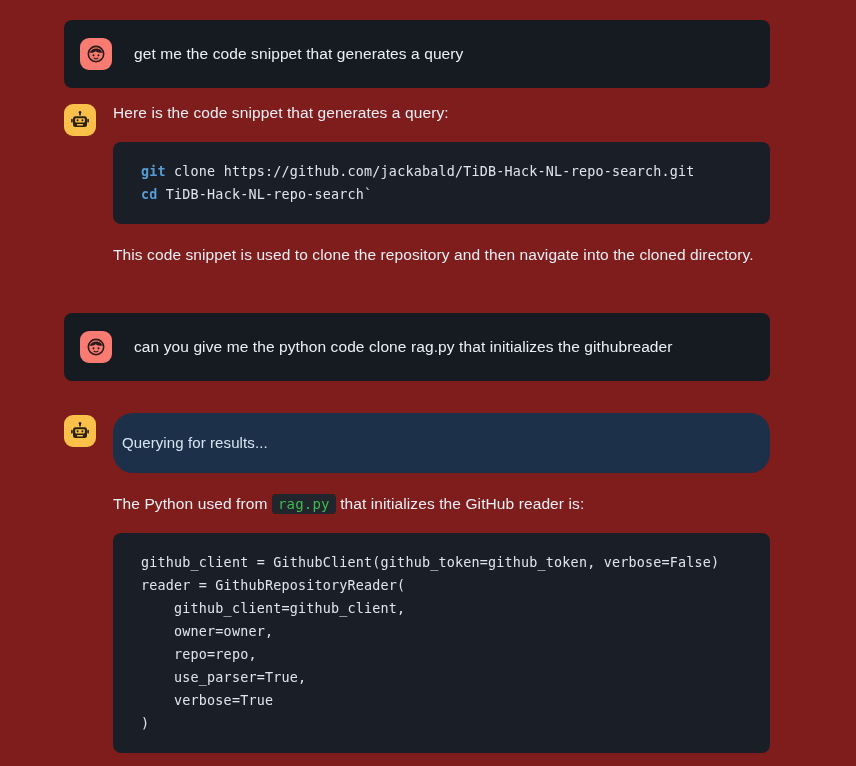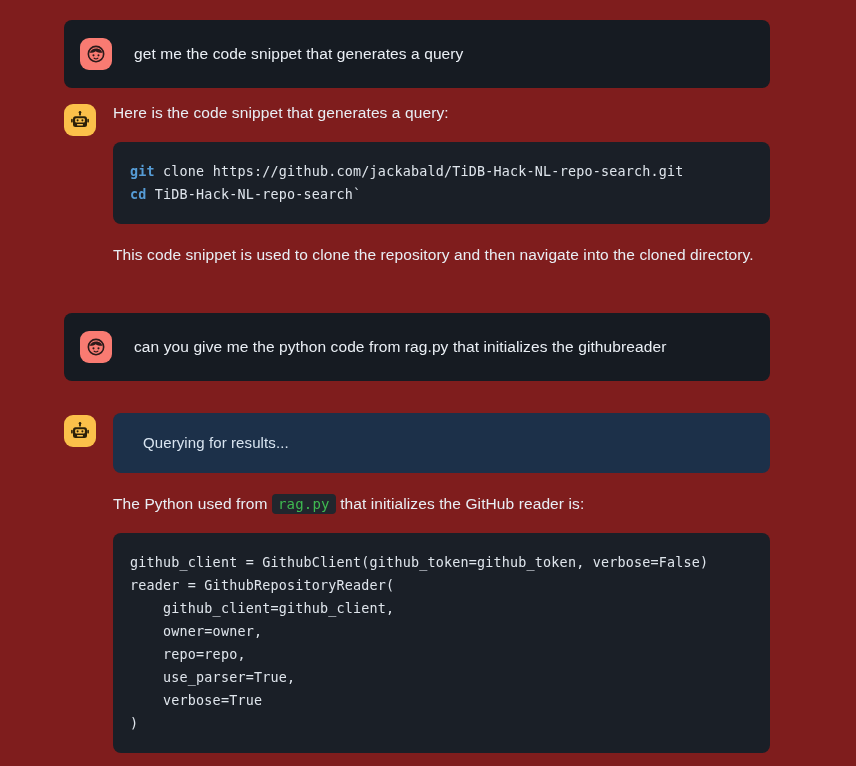--- a/index.html
+++ b/index.html
@@ -91,21 +91,21 @@
     color: #e9eef4;
     letter-spacing: 0.1px;
     margin: 0;
   }
   .para.spaced { margin-top: 20px; }
 
   
   .code-block {
     background: #1a1f27;
     border-radius: 8px;
-    padding: 18px 17px;
+    padding: 18px 28px;
     margin-top: 18px;
     overflow: hidden;
   }
   .code-block pre {
     margin: 0;
     font-family: "DejaVu Sans Mono", "Liberation Mono", monospace;
     font-size: 13.4px;
     line-height: 23px;
     color: #dfe5ec;
     white-space: pre;
@@ -120,22 +120,22 @@
     color: #3fb950;
     background: #21262d;
     border-radius: 4px;
     padding: 2px 6px;
     letter-spacing: 0.2px;
   }
 
   
   .info-box {
     background: #1c3049;
-    border-radius: 8px;
-    padding: 19px 30px;
+    border-radius: 20px;
+    padding: 19px 9px;
     min-height: 22px;
     display: flex;
     align-items: center;
   }
   .info-box .info-text {
     font-size: 15px;
     line-height: 1.4;
     color: #d8e4f0;
     letter-spacing: 0.1px;
   }
@@ -189,21 +189,21 @@
   <div class="msg user">
     <div class="avatar user-avatar">
       <svg width="20" height="20" viewBox="0 0 24 24">
         <circle cx="12" cy="12" r="9.2" fill="none" stroke="#2b1a1a" stroke-width="1.9"></circle>
         <path d="M4.3 10.5 C6.5 5.2 13.5 3.8 17.6 7.2 C18.6 8.1 19.2 9.3 19.5 10.5 C17.2 10.9 14 10.2 11.5 8.6 C9.9 9.9 7.2 10.7 4.3 10.5 Z" fill="#2b1a1a"></path>
         <circle cx="9" cy="13.6" r="1.25" fill="#2b1a1a"></circle>
         <circle cx="15" cy="13.6" r="1.25" fill="#2b1a1a"></circle>
         <path d="M9.8 17 Q12 18.5 14.2 17" fill="none" stroke="#2b1a1a" stroke-width="1.5" stroke-linecap="round"></path>
       </svg>
     </div>
-    <div class="text-line">can you give me the python code from rag.py that initializes the githubreader</div>
+    <div class="text-line">can you give me the python code clone rag.py that initializes the githubreader</div>
   </div>
 
   <div style="height:18px"></div>
 
   <div class="msg assistant">
     <div class="avatar bot-avatar">
       <svg width="20" height="20" viewBox="0 0 24 24">
         <rect x="3.6" y="7.4" width="16.8" height="13" rx="3" fill="#2b2009"></rect>
         <rect x="10.9" y="3.1" width="2.2" height="3.6" rx="1.1" fill="#2b2009"></rect>
         <circle cx="12" cy="2.8" r="1.5" fill="#2b2009"></circle>

